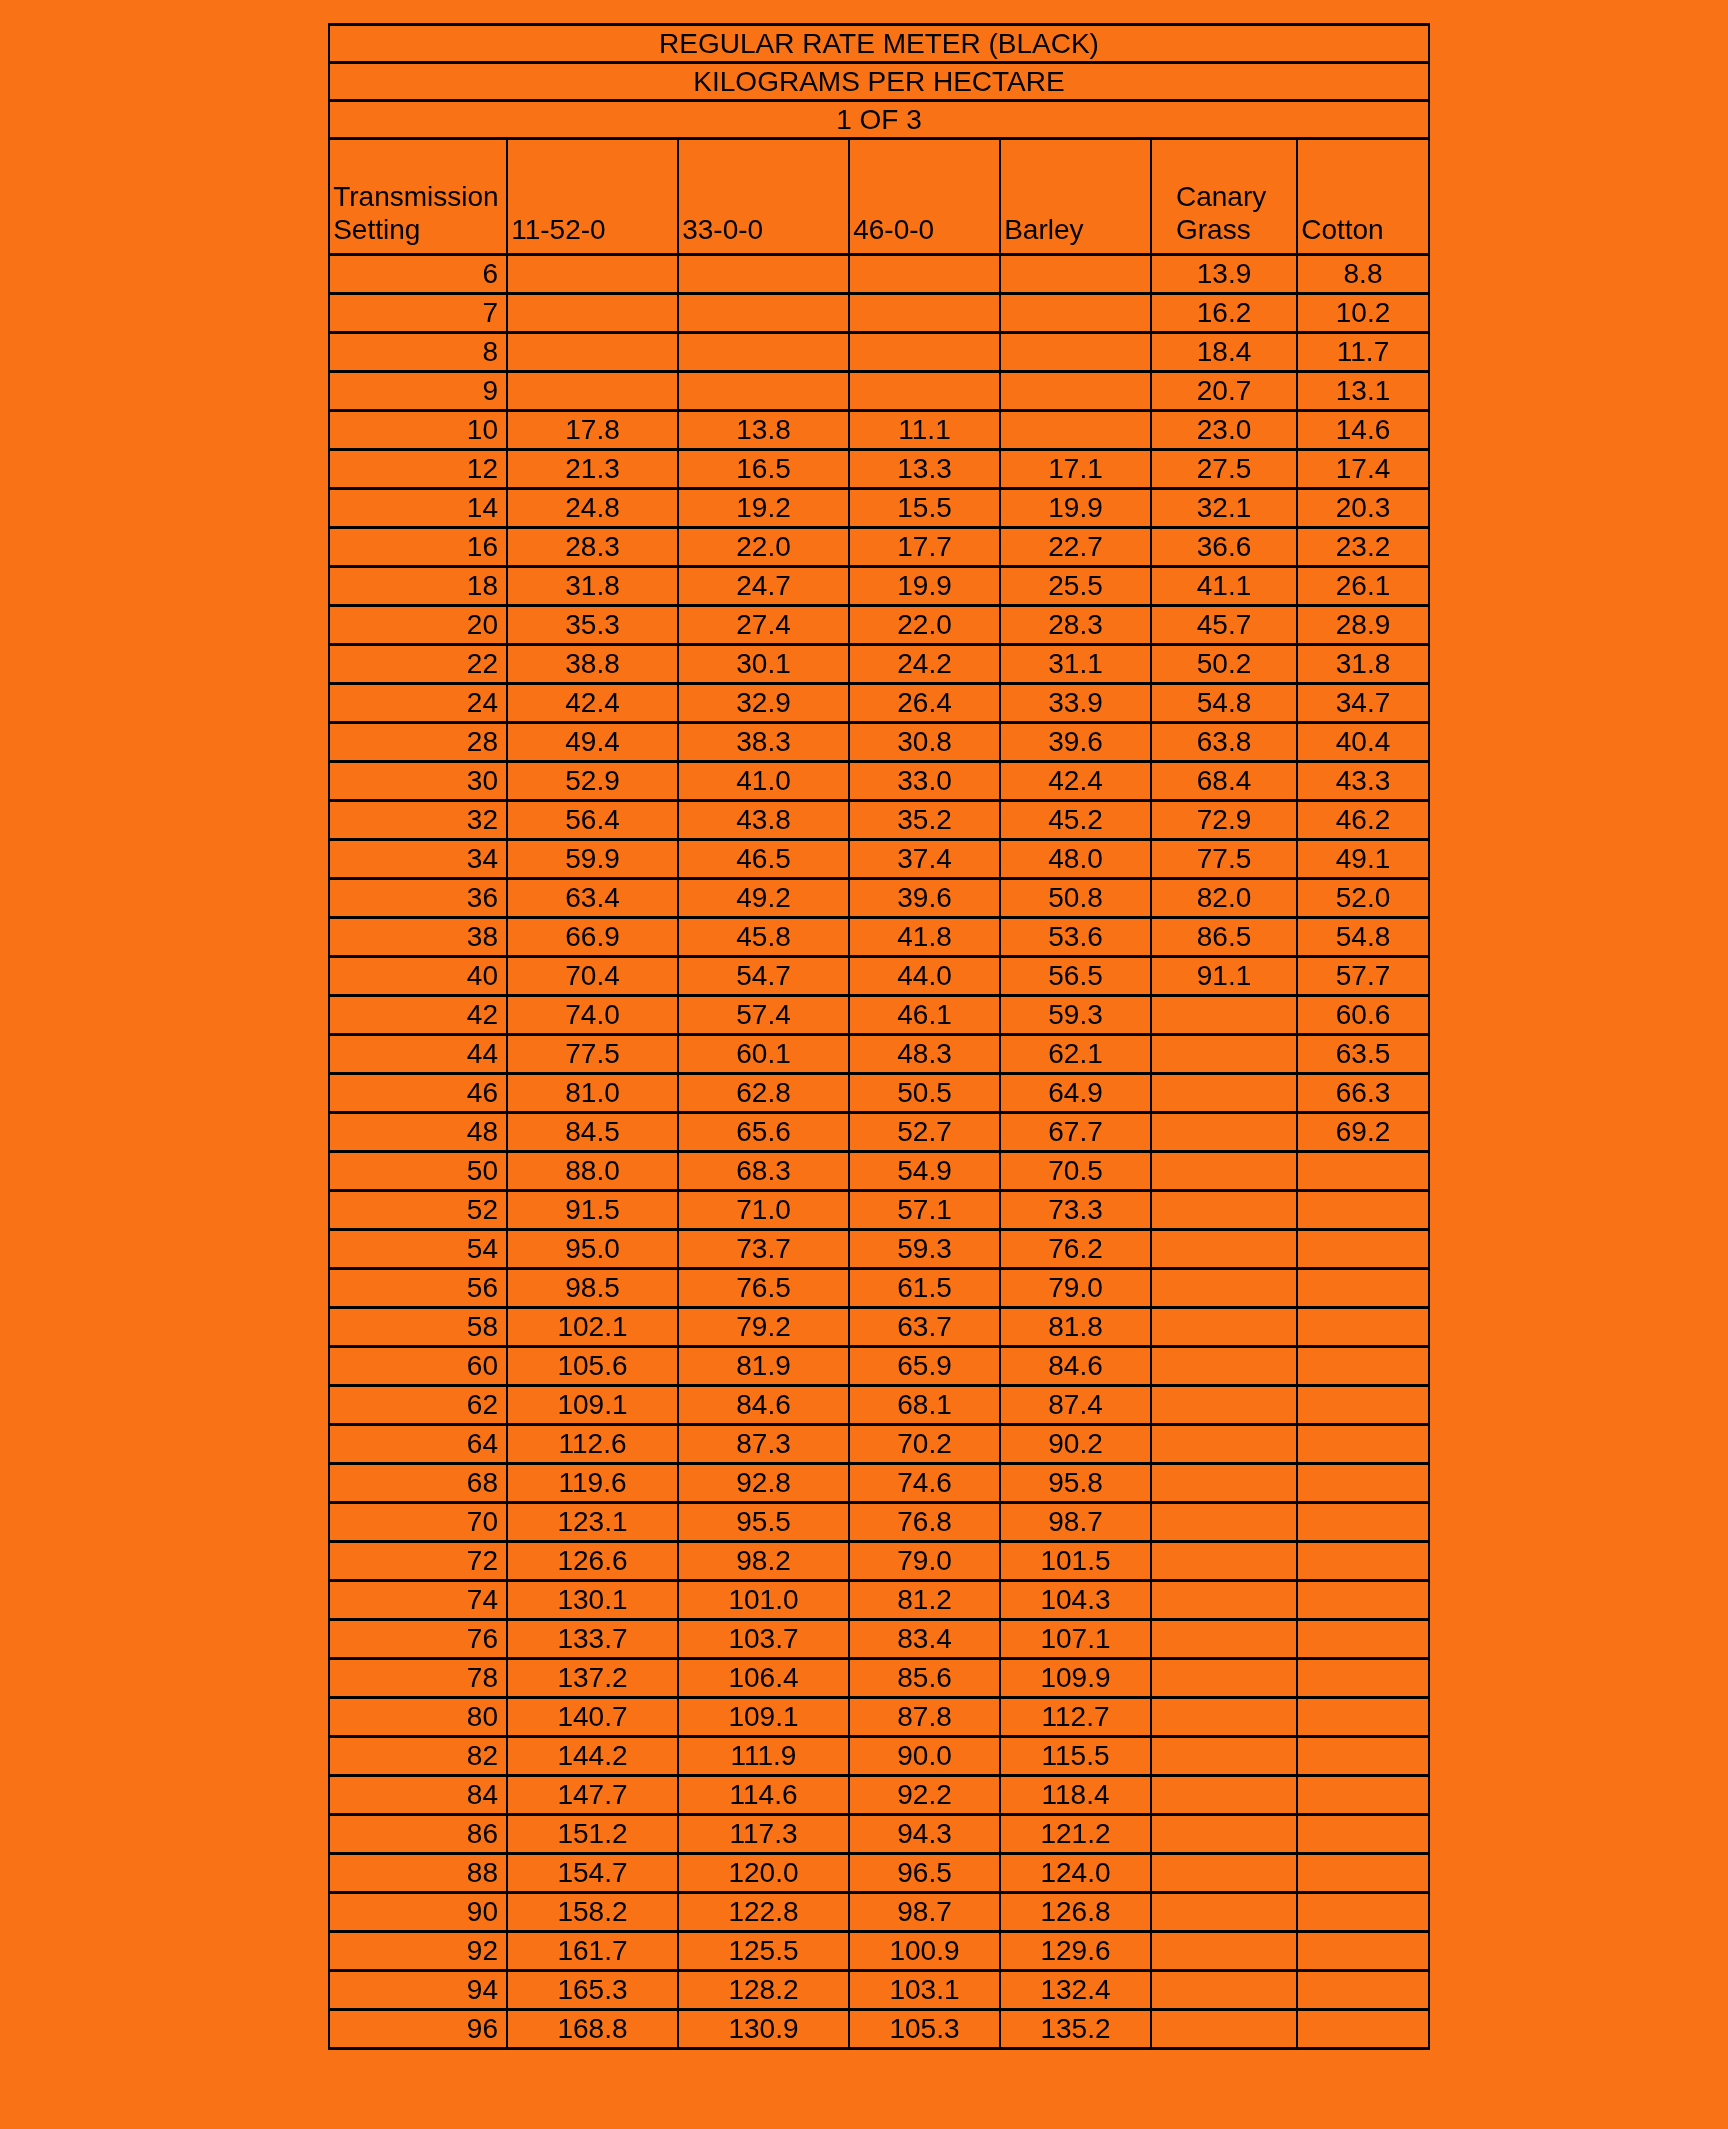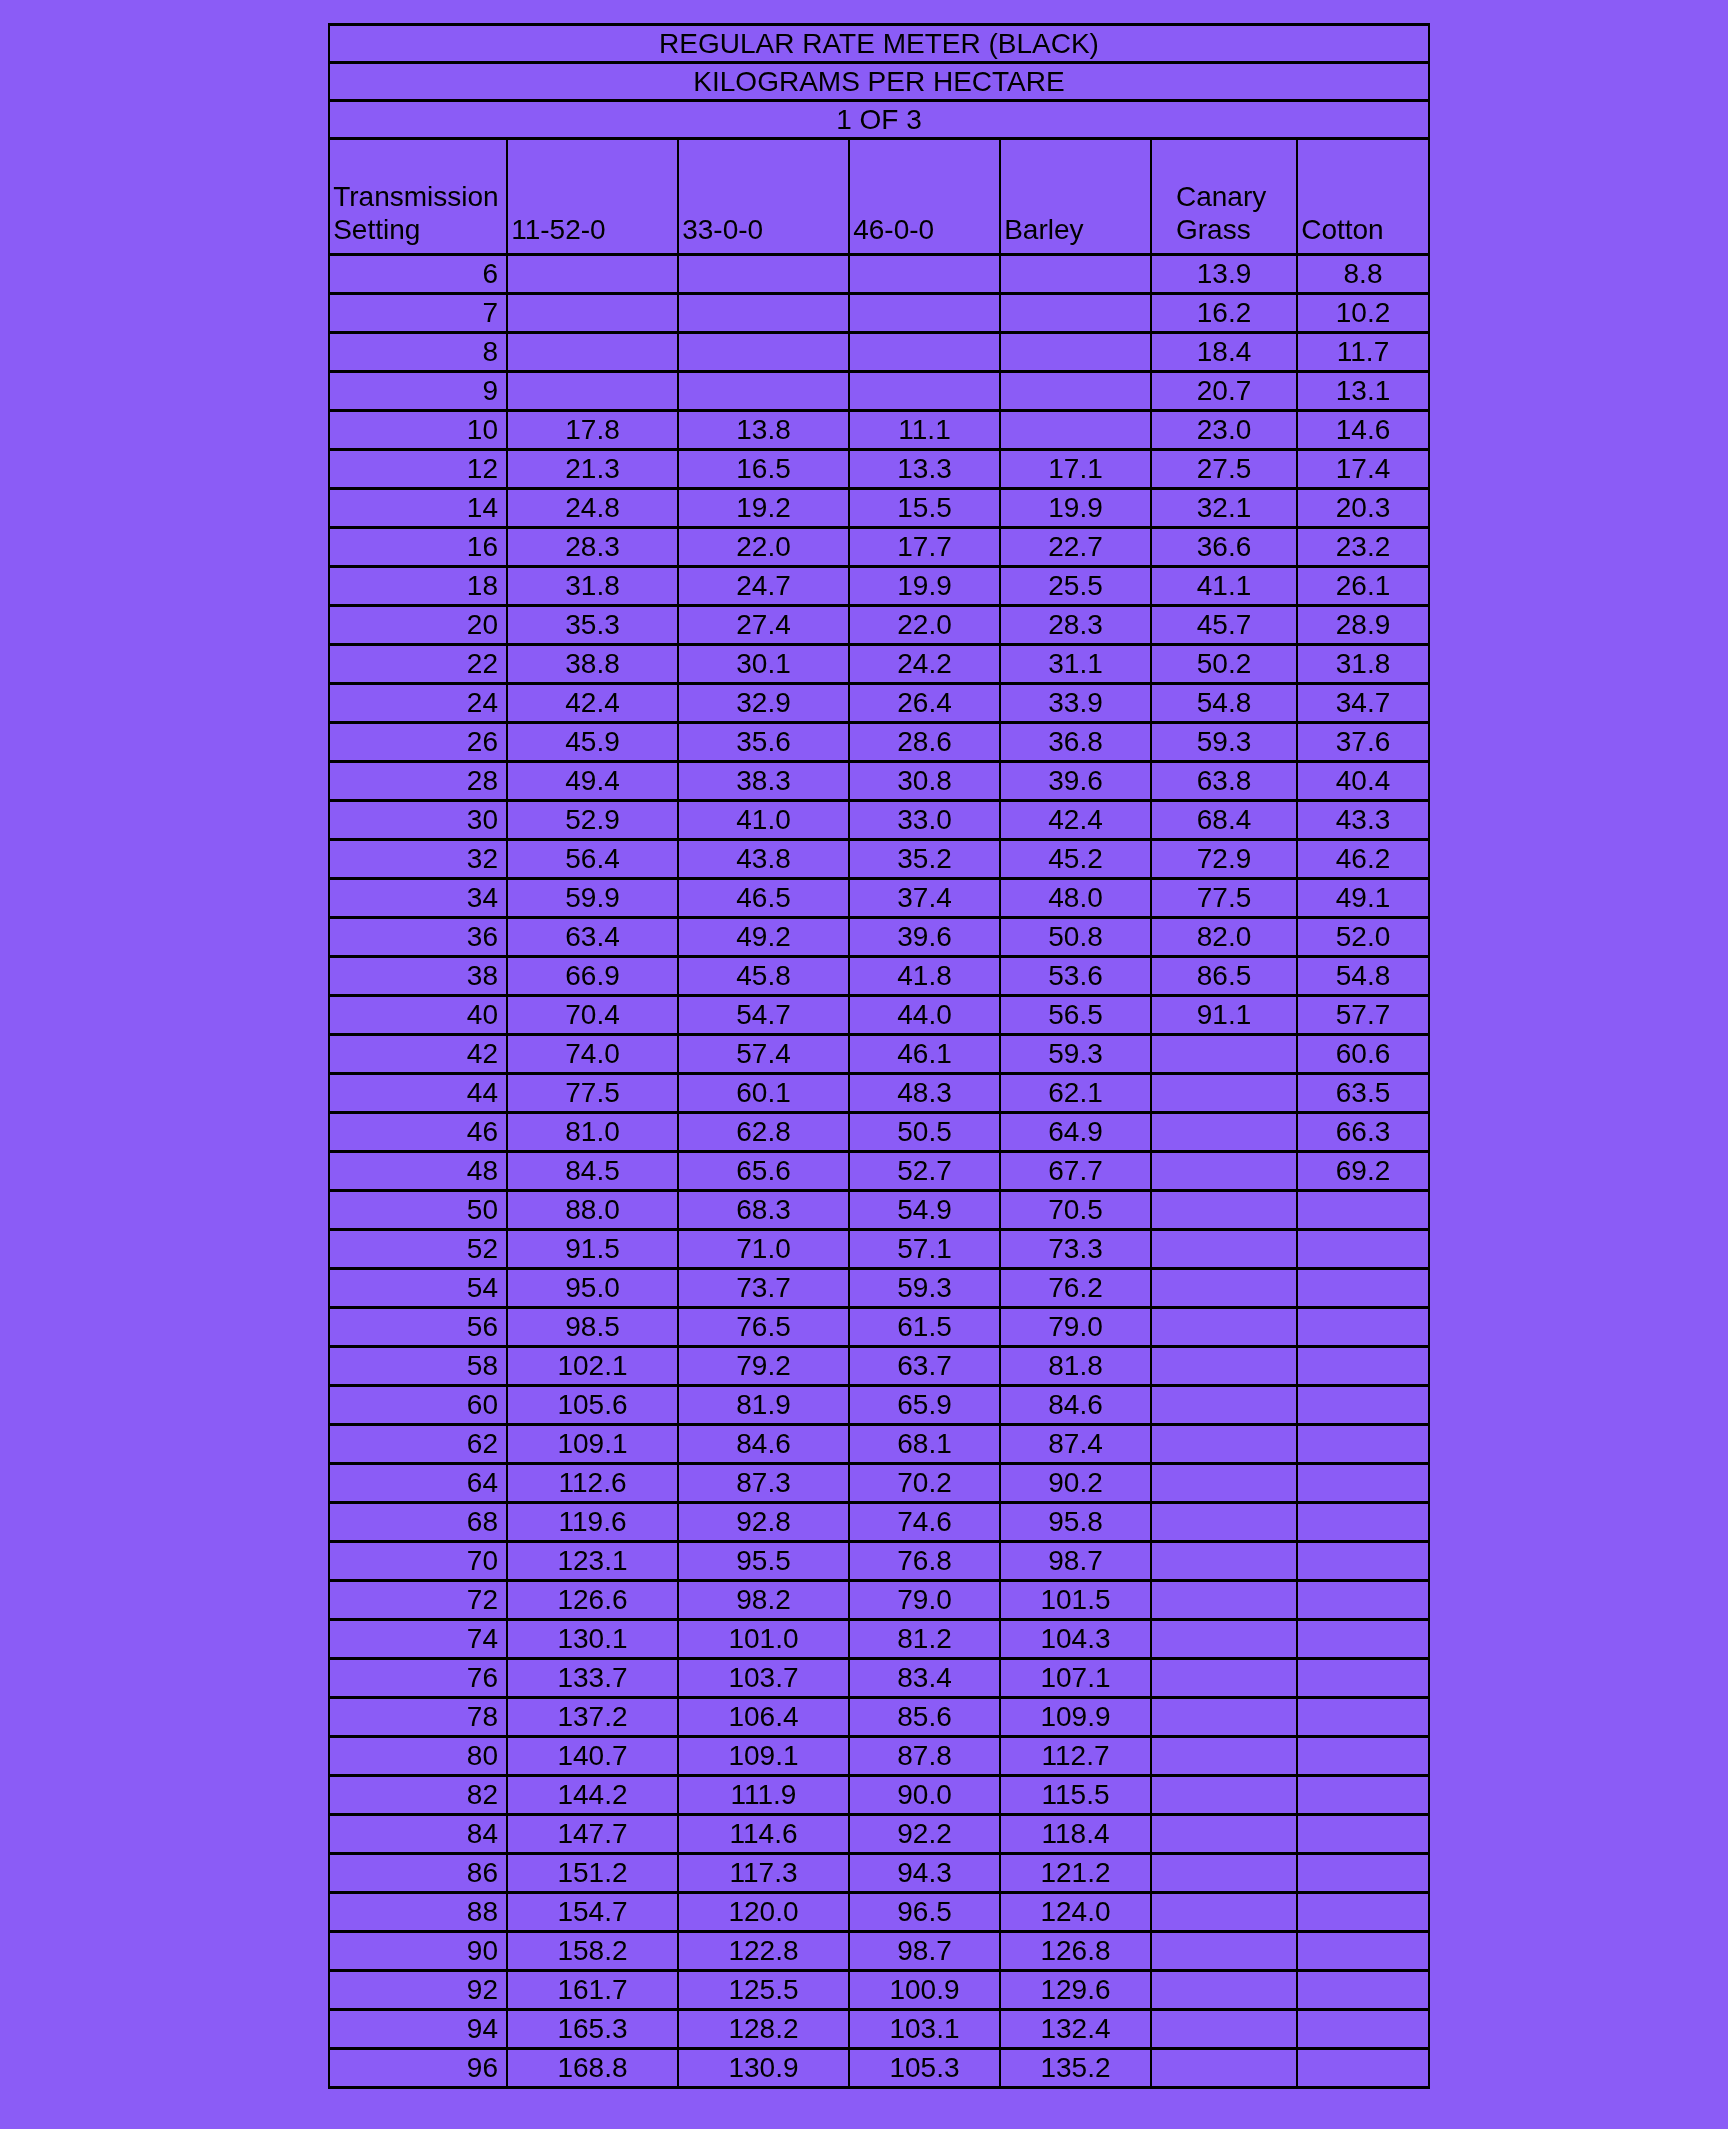--- a/index.html
+++ b/index.html
@@ -8,21 +8,21 @@
     background: #ffffff;
     width: 1729px;
     height: 2129px;
     font-family: "Liberation Sans", sans-serif;
     color: #000000;
   }
   .page {
     position: relative;
     width: 1729px;
     height: 2129px;
-    background: #8b5cf6;
+    background: #f97316;
     overflow: hidden;
   }
   table.rate-table {
     position: absolute;
     left: 328px;
     top: 23px;
     width: 1100px;
     border-collapse: collapse;
     table-layout: fixed;
   }
@@ -201,29 +201,20 @@
         <tr>
           <td class="setting-cell">24</td>
           <td class="value-cell">42.4</td>
           <td class="value-cell">32.9</td>
           <td class="value-cell">26.4</td>
           <td class="value-cell">33.9</td>
           <td class="value-cell">54.8</td>
           <td class="value-cell">34.7</td>
         </tr>
         <tr>
-          <td class="setting-cell">26</td>
-          <td class="value-cell">45.9</td>
-          <td class="value-cell">35.6</td>
-          <td class="value-cell">28.6</td>
-          <td class="value-cell">36.8</td>
-          <td class="value-cell">59.3</td>
-          <td class="value-cell">37.6</td>
-        </tr>
-        <tr>
           <td class="setting-cell">28</td>
           <td class="value-cell">49.4</td>
           <td class="value-cell">38.3</td>
           <td class="value-cell">30.8</td>
           <td class="value-cell">39.6</td>
           <td class="value-cell">63.8</td>
           <td class="value-cell">40.4</td>
         </tr>
         <tr>
           <td class="setting-cell">30</td>

